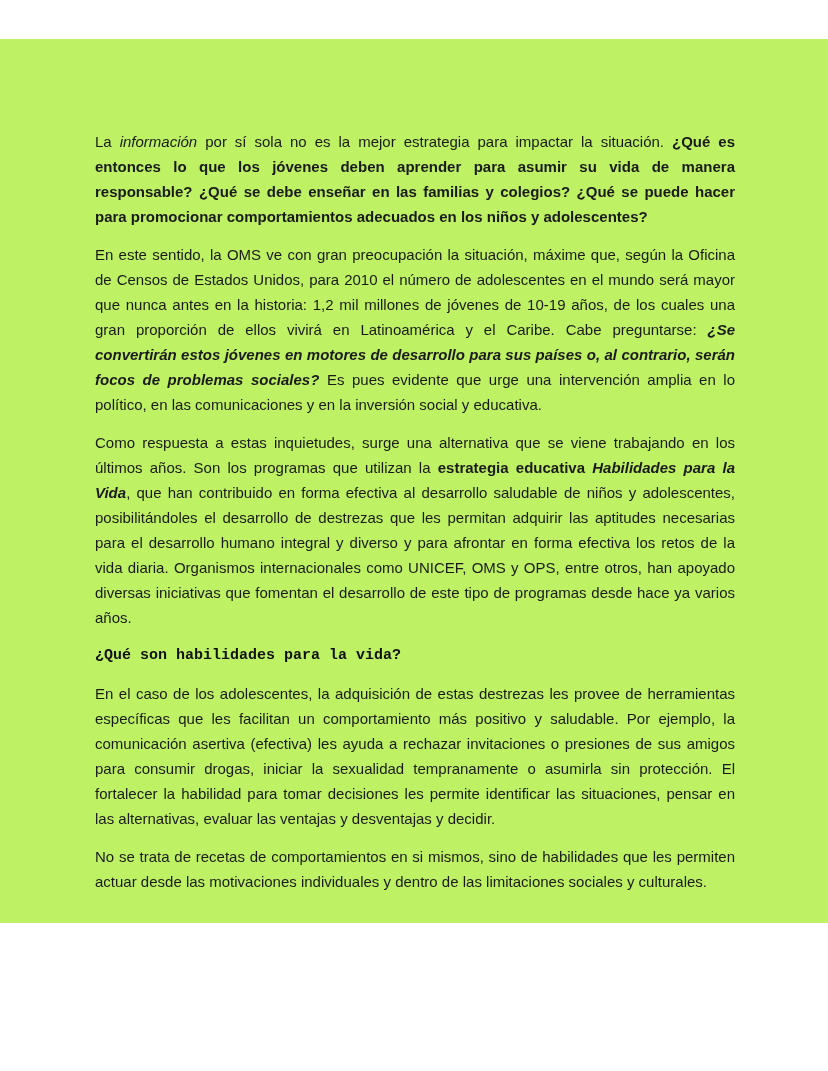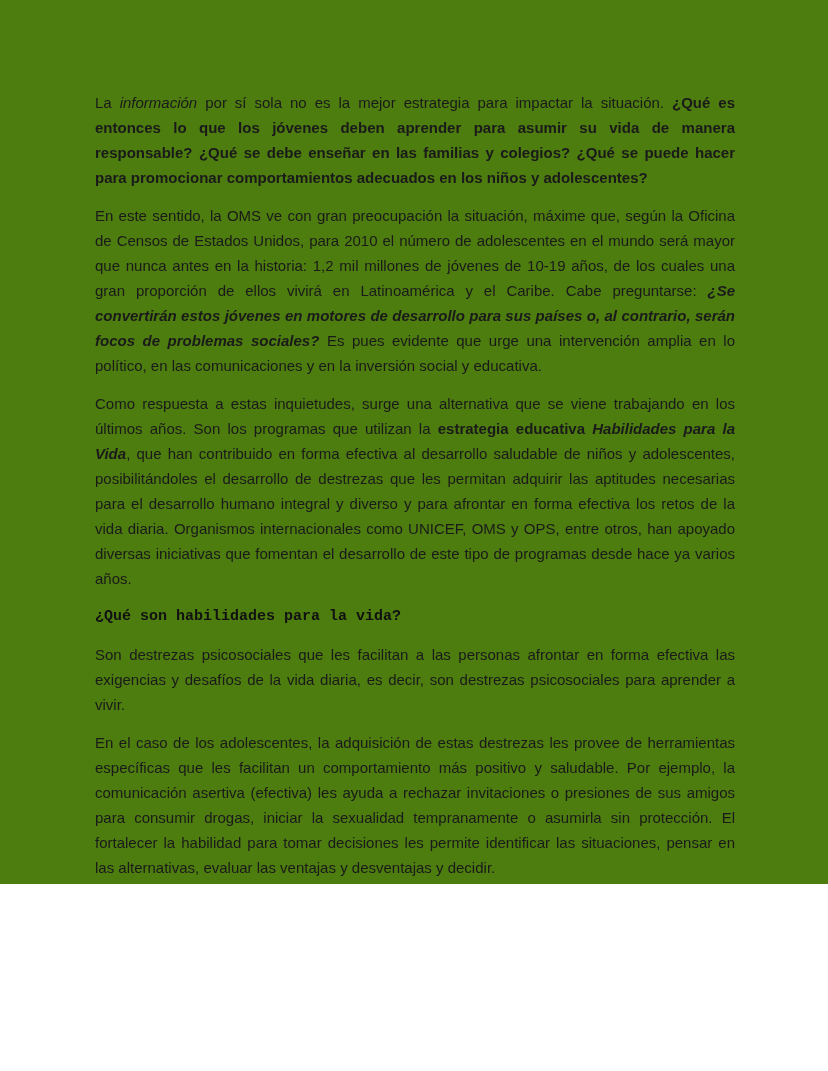--- a/index.html
+++ b/index.html
@@ -5,23 +5,24 @@
 <style>
   html, body {
     margin: 0;
     padding: 0;
     background: #ffffff;
   }
   .page {
     position: relative;
     width: 828px;
     height: 884px;
-    background: #4d7c0f;
+    background: #bef264;
     overflow: hidden;
     box-sizing: border-box;
+    margin-top: 39px;
   }
   .content {
     position: absolute;
     left: 95px;
     top: 90px;
     width: 640px;
   }
   .para {
     font-family: "Liberation Sans", sans-serif;
     font-size: 15px;
@@ -50,16 +51,16 @@
 </style>
 </head>
 <body>
 
 <div class="page">
   <div class="content" id="doc-body">
       <p class="para"><span>La </span><span class="i">información</span><span> por sí sola no es la mejor estrategia para impactar la situación. </span><span class="b">¿Qué es entonces lo que los jóvenes deben aprender para asumir su vida de manera responsable? ¿Qué se debe enseñar en las familias y colegios? ¿Qué se puede hacer para promocionar comportamientos adecuados en los niños y adolescentes?</span></p>
       <p class="para"><span>En este sentido, la OMS ve con gran preocupación la situación, máxime que, según la Oficina de Censos de Estados Unidos, para 2010 el número de adolescentes en el mundo será mayor que nunca antes en la historia: 1,2 mil millones de jóvenes de 10-19 años, de los cuales una gran proporción de ellos vivirá en Latinoamérica y el Caribe. Cabe preguntarse: </span><span class="bi">¿Se convertirán estos jóvenes en motores de desarrollo para sus países o, al contrario, serán focos de problemas sociales?</span><span> Es pues evidente que urge una intervención amplia en lo político, en las comunicaciones y en la inversión social y educativa.</span></p>
       <p class="para"><span>Como respuesta a estas inquietudes, surge una alternativa que se viene trabajando en los últimos años. Son los programas que utilizan la </span><span class="b">estrategia educativa </span><span class="bi">Habilidades para la Vida</span><span>, que han contribuido en forma efectiva al desarrollo saludable de niños y adolescentes, posibilitándoles el desarrollo de destrezas que les permitan adquirir las aptitudes necesarias para el desarrollo humano integral y diverso y para afrontar en forma efectiva los retos de la vida diaria. Organismos internacionales como UNICEF, OMS y OPS, entre otros, han apoyado diversas iniciativas que fomentan el desarrollo de este tipo de programas desde hace ya varios años.</span></p>
       <p class="heading">¿Qué son habilidades para la vida?</p>
-      <p class="para"><span>Son destrezas psicosociales que les facilitan a las personas afrontar en forma efectiva las exigencias y desafíos de la vida diaria, es decir, son destrezas psicosociales para aprender a vivir.</span></p>
       <p class="para"><span>En el caso de los adolescentes, la adquisición de estas destrezas les provee de herramientas específicas que les facilitan un comportamiento más positivo y saludable. Por ejemplo, la comunicación asertiva (efectiva) les ayuda a rechazar invitaciones o presiones de sus amigos para consumir drogas, iniciar la sexualidad tempranamente o asumirla sin protección. El fortalecer la habilidad para tomar decisiones les permite identificar las situaciones, pensar en las alternativas, evaluar las ventajas y desventajas y decidir.</span></p>
+      <p class="para"><span>No se trata de recetas de comportamientos en si mismos, sino de habilidades que les permiten actuar desde las motivaciones individuales y dentro de las limitaciones sociales y culturales.</span></p>
     </div>
 </div>
 
 </body></html>

